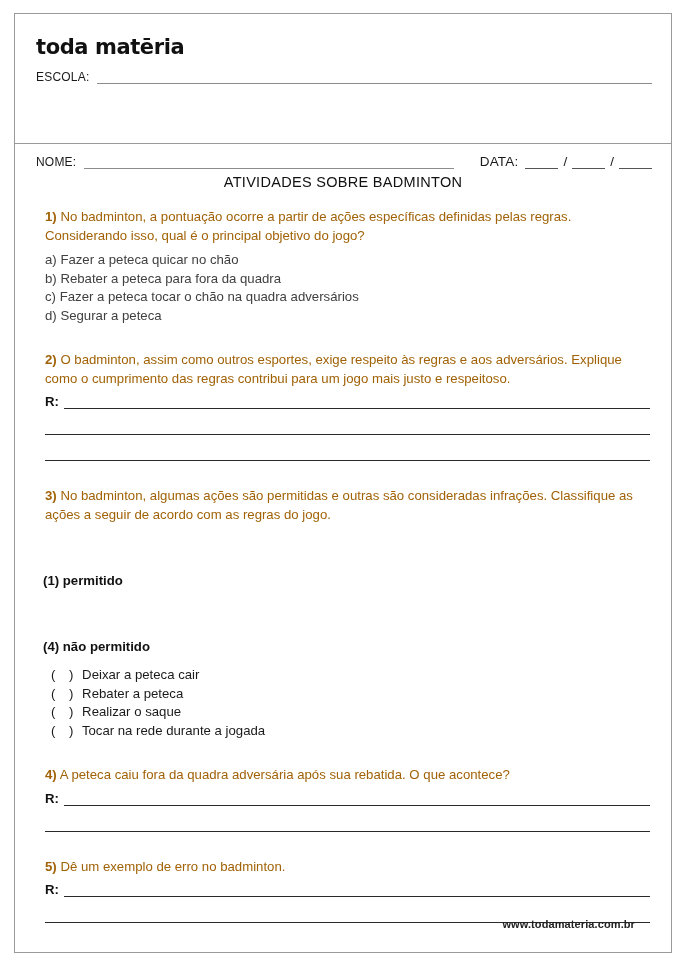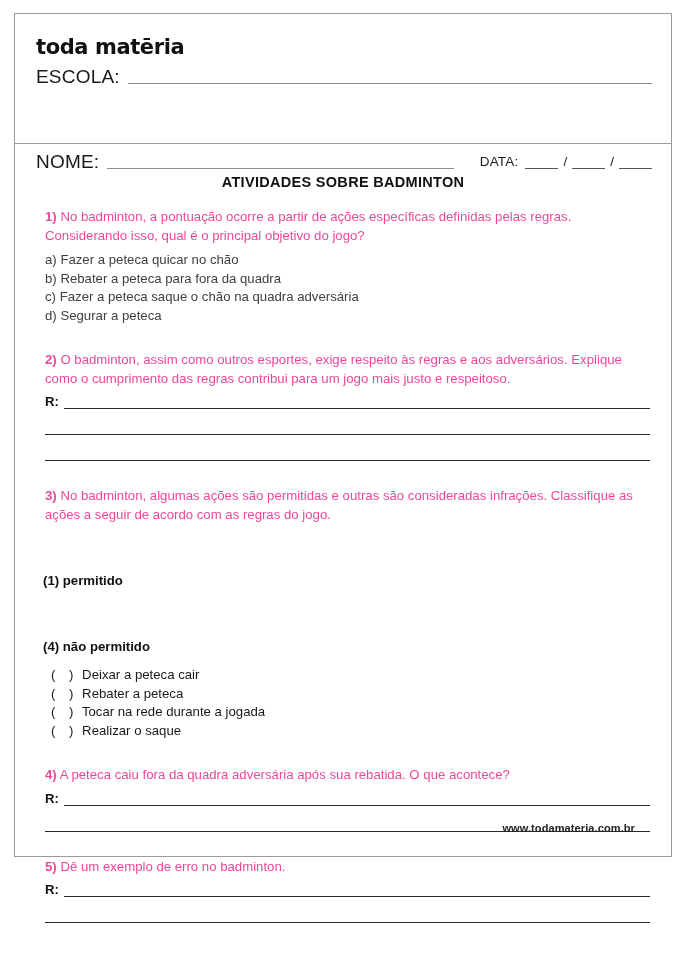--- a/index.html
+++ b/index.html
@@ -14,21 +14,21 @@
     color: #1a1a1a;
     position: relative;
     overflow: hidden;
   }
 
   .page-frame {
     position: absolute;
     left: 14px;
     top: 13px;
     width: 658px;
-    height: 844px;
+    height: 940px;
     border: 1px solid #9a9a9a;
     box-sizing: border-box;
     background: #ffffff;
   }
 
   
   .header {
     position: relative;
     height: 130px;
     border-bottom: 1px solid #9a9a9a;
@@ -51,21 +51,21 @@
     position: absolute;
     left: 21px;
     display: flex;
     align-items: flex-end;
     white-space: nowrap;
   }
   .field-escola { top: 56px; width: 616px; }
   .field-nome   { top: 93px; width: 616px; margin-top: 48px; }
 
   .field-label {
-    font-size: 19px;
+    font-size: 12px;
     color: #1a1a1a;
     letter-spacing: 0.2px;
     line-height: 14px;
     padding-right: 8px;
   }
 
   .field-rule {
     flex: 1 1 auto;
     border-bottom: 1.4px solid #8c8c8c;
     height: 12px;
@@ -99,36 +99,36 @@
 
   
   .body-area {
     position: relative;
     padding: 0 22px;
   }
 
   .doc-title {
     text-align: center;
     font-size: 14.5px;
-    font-weight: 700;
+    font-weight: 400;
     letter-spacing: 0.3px;
     margin-top: 30px;
     margin-bottom: 0;
     color: #111111;
   }
 
   .question-block {
     margin-top: 18px;
   }
   .q-gap-lg { margin-top: 26px; }
 
   .q-text {
     font-size: 13.2px;
     line-height: 18.5px;
-    color: #ec4899;
+    color: #a16207;
     margin: 0;
     padding-left: 8px;
     padding-right: 10px;
     text-align: left;
   }
   .q-num {
     font-weight: 700;
   }
 
   .options {
@@ -239,21 +239,21 @@
 
     <div class="doc-title">ATIVIDADES SOBRE BADMINTON</div>
 
     <div class="question-block">
       <p class="q-text">
         <span class="q-num">1)</span><span> No badminton, a pontuação ocorre a partir de ações específicas definidas pelas regras. Considerando isso, qual é o principal objetivo do jogo?</span>
       </p>
       <ul class="options">
         <li>a) Fazer a peteca quicar no chão</li>
         <li>b) Rebater a peteca para fora da quadra</li>
-        <li>c) Fazer a peteca saque o chão na quadra adversária</li>
+        <li>c) Fazer a peteca tocar o chão na quadra adversários</li>
         <li>d) Segurar a peteca</li>
       </ul>
     </div>
 
     <div class="question-block q-gap-lg">
       <p class="q-text">
         <span class="q-num">2)</span><span> O badminton, assim como outros esportes, exige respeito às regras e aos adversários. Explique como o cumprimento das regras contribui para um jogo mais justo e respeitoso.</span>
       </p>
       <div class="answer-area">
         <div class="answer-first">
@@ -274,24 +274,24 @@
         <li>(4) não permitido</li>
       </ul>
       <ul class="classify">
         <li>
           <span class="paren">(    )</span><span> Deixar a peteca cair</span>
         </li>
         <li>
           <span class="paren">(    )</span><span> Rebater a peteca</span>
         </li>
         <li>
-          <span class="paren">(    )</span><span> Tocar na rede durante a jogada</span>
+          <span class="paren">(    )</span><span> Realizar o saque</span>
         </li>
         <li>
-          <span class="paren">(    )</span><span> Realizar o saque</span>
+          <span class="paren">(    )</span><span> Tocar na rede durante a jogada</span>
         </li>
       </ul>
     </div>
 
     <div class="question-block q-gap-lg">
       <p class="q-text">
         <span class="q-num">4)</span><span> A peteca caiu fora da quadra adversária após sua rebatida. O que acontece?</span>
       </p>
       <div class="answer-area">
         <div class="answer-first">

